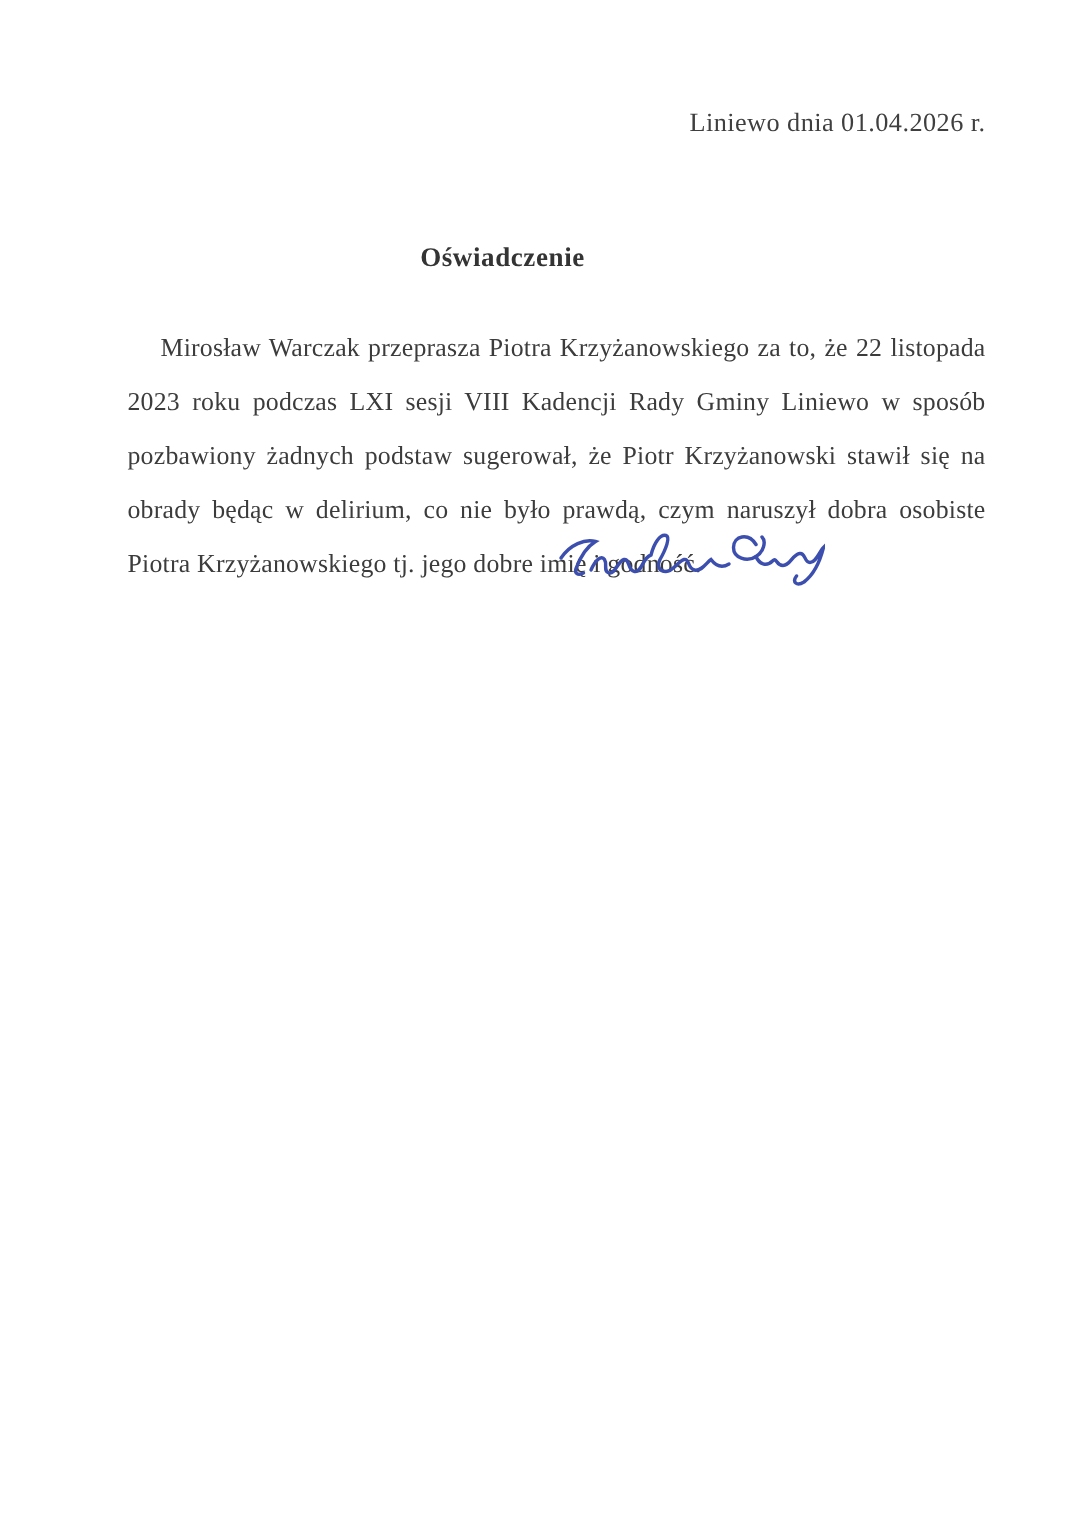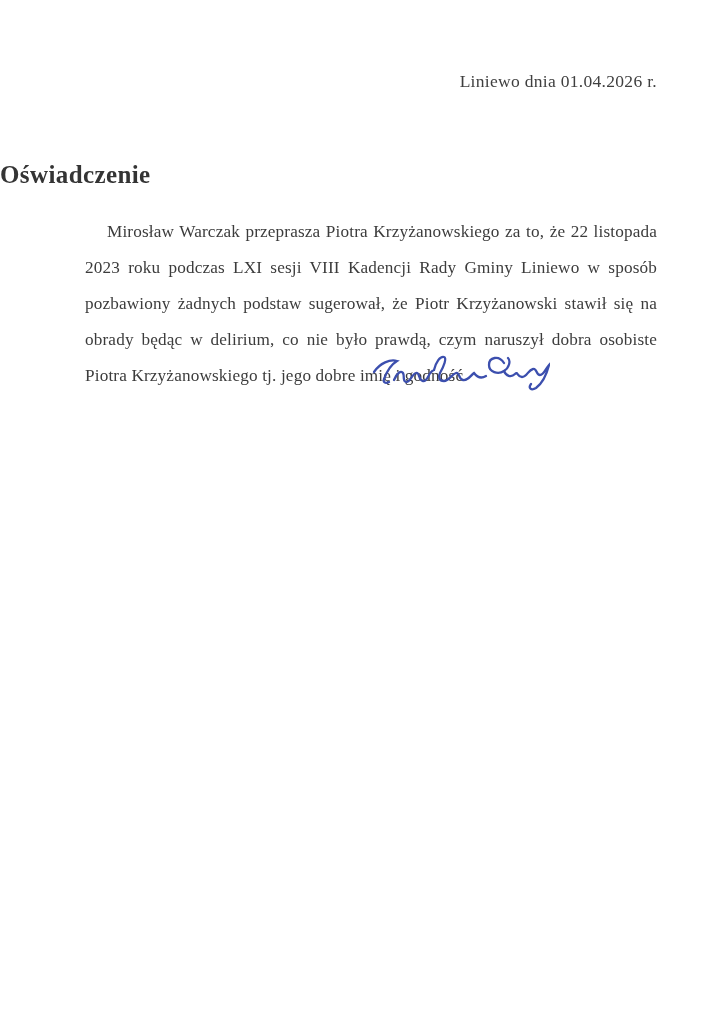--- a/index.html
+++ b/index.html
@@ -23,21 +23,22 @@
     font-size: 17.5px;
     letter-spacing: 0.3px;
     white-space: nowrap;
     color: #3f3f3f;
   }
   .doc-title {
     position: absolute;
     top: 161px;
     left: 0;
     width: 670px;
-    font-size: 25px;
+    text-align: center;
+    font-size: 18px;
     font-weight: bold;
     letter-spacing: 0.4px;
     color: #343434;
     font-family: Liberation Serif, serif;
   }
   .doc-body {
     position: absolute;
     top: 197px;
     left: 85px;
     width: 572px;

